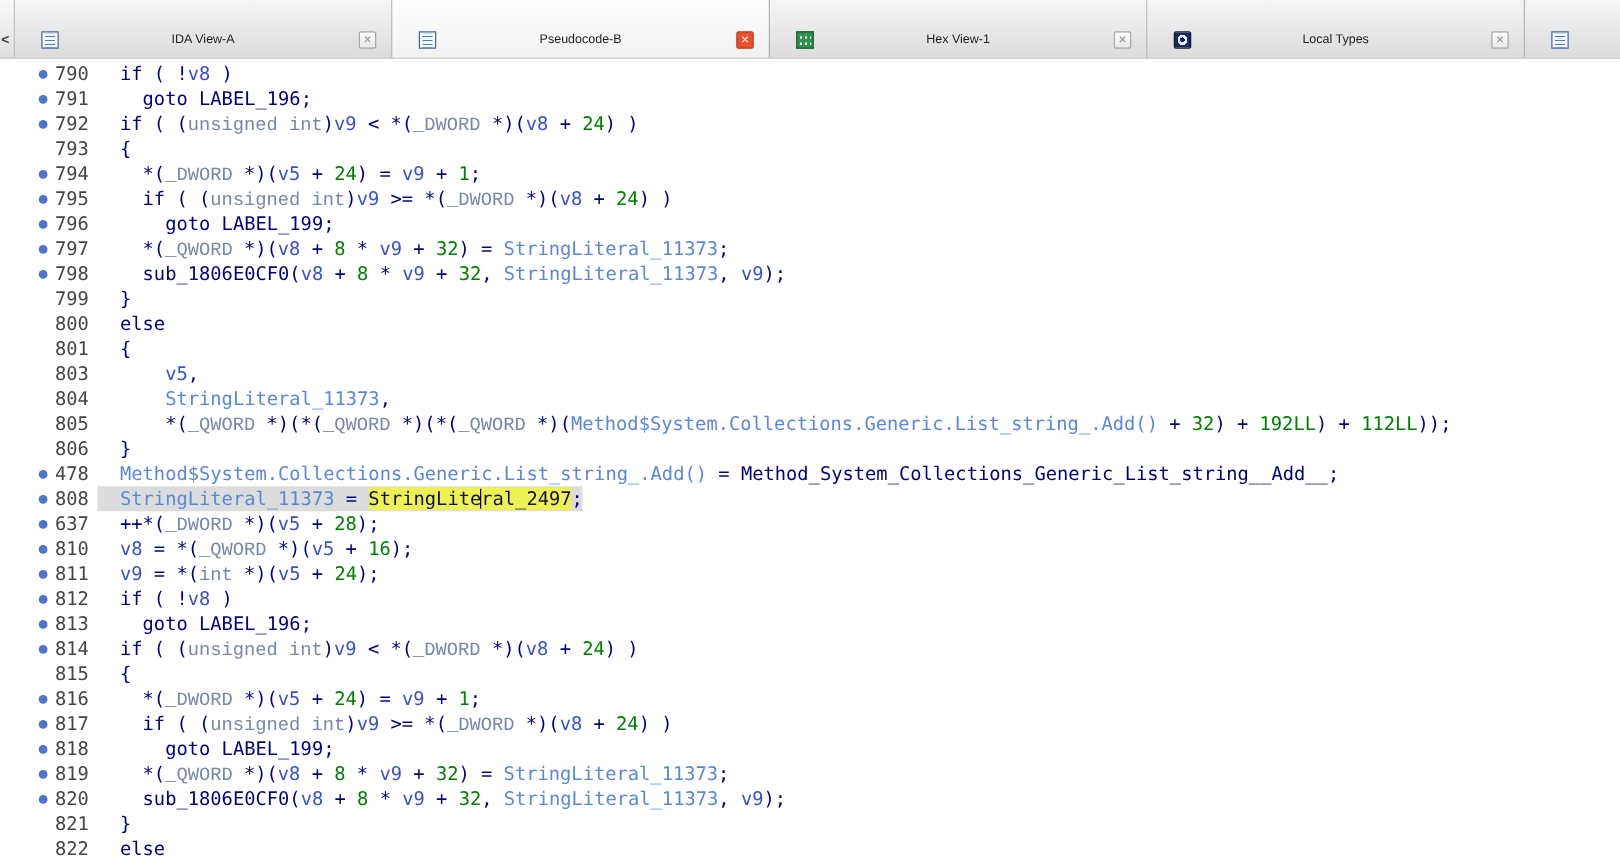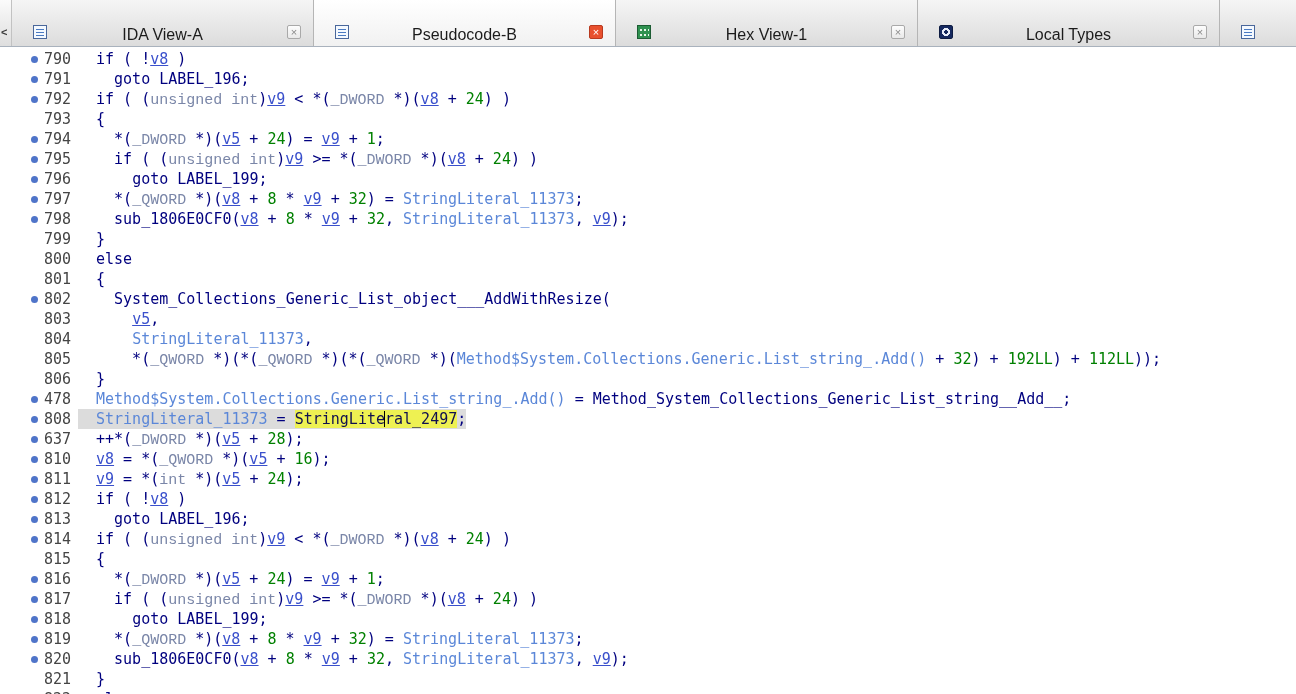--- a/index.html
+++ b/index.html
@@ -11,21 +11,21 @@
   .tabbar { display:flex; height:47px; background:linear-gradient(#fbfbfb,#dedede);
             border-bottom:1px solid var(--tabbar-border,#a9b2bd); align-items:stretch; }
   .tab-scroll { width:12px; position:relative; border-right:1px solid #c2c2c2; }
   .tab-scroll span { position:absolute; top:26px; left:1px; font-size:11px; font-weight:bold; color:#3a3a3a; }
   .tab { position:relative; width:302px; border-right:1px solid #b5b5b5;
          background:linear-gradient(#f5f5f5,#dcdcdc); }
   .tab.active { background:linear-gradient(#ffffff,#f1f1f1); }
   .tab.partial { flex:1; width:auto; border-right:none; }
   .tabicon { position:absolute; left:21px; top:25px; width:14px; height:14px; }
   .tablabel { position:absolute; left:0; right:0; top:26px; text-align:center;
-              font-size:16px; color:#1c1c1c; white-space:nowrap; }
+              font-size:10px; color:#1c1c1c; white-space:nowrap; }
   .tabclose { position:absolute; right:12px; top:25px; width:14px; height:14px;
               border:1px solid #a9a9a9; border-radius:2px; font-size:11px; line-height:12px;
               text-align:center; color:#8a8a8a; background:linear-gradient(#fdfdfd,#e9e9e9); }
   .tab.active .tabclose { background:var(--close-active,#e8502e); border-color:#b83a20; color:#fff; }
 
   .icon-ida-view, .icon-pseudocode, .icon-view {
     background-color:#f4f9ff; border:1px solid #49679b;
     background-image:repeating-linear-gradient(to bottom, transparent 0 2px, #4a7ac2 2px 3px);
     background-size:8px 11px; background-position:2px 1px; background-repeat:no-repeat;
   }
@@ -52,21 +52,21 @@
   .lnum { width:28px; flex:none; text-align:left; color:var(--line-number,#454545); }
   .gap { width:24px; flex:none; }
   .lbody { white-space:pre; }
   .lbody.curline { background:var(--current-line-bg,#dcdcdc); margin-left:-18px; padding-left:18px; }
 
   .tk-kw { color:var(--kw,#00007f);margin-top:42px; }
   .tk-pn { color:var(--punct,#00007f); }
   .tk-fn { color:var(--kw,#00007f); }
   .tk-lb { color:var(--kw,#00007f); }
   .tk-ty { color:var(--type,#7a86a8);font-family:Liberation Mono, monospace; }
-  .tk-lv { color:var(--localvar,#3a50cc);text-decoration:underline; }
+  .tk-lv { color:var(--localvar,#3a50cc); }
   .tk-gl { color:var(--global,#5b87d8); }
   .tk-nm { color:var(--number,#008000); }
   .tk-hl { background:var(--highlight-bg,#eef152); color:var(--highlight-text,#10104f); }
   .caret { display:inline-block; width:2px; height:16px; background:#000;
            vertical-align:-3px; margin-left:-1px; margin-right:-1px; }
 </style>
 </head>
 <body>
 
 <div class="app">
@@ -104,21 +104,20 @@
       <div class="row"><span class="dotcell"><span class="dot"></span></span><span class="lnum">792</span><span class="gap"></span><span class="lbody"><span class="tk-kw">if</span><span class="tk-pn"> ( (</span><span class="tk-ty">unsigned int</span><span class="tk-pn">)</span><span class="tk-lv">v9</span><span class="tk-pn"> &lt; *(</span><span class="tk-ty">_DWORD</span><span class="tk-pn"> *)(</span><span class="tk-lv">v8</span><span class="tk-pn"> + </span><span class="tk-nm">24</span><span class="tk-pn">) )</span></span></div>
       <div class="row"><span class="dotcell"></span><span class="lnum">793</span><span class="gap"></span><span class="lbody"><span class="tk-pn">{</span></span></div>
       <div class="row"><span class="dotcell"><span class="dot"></span></span><span class="lnum">794</span><span class="gap"></span><span class="lbody"><span class="tk-pn">  *(</span><span class="tk-ty">_DWORD</span><span class="tk-pn"> *)(</span><span class="tk-lv">v5</span><span class="tk-pn"> + </span><span class="tk-nm">24</span><span class="tk-pn">) = </span><span class="tk-lv">v9</span><span class="tk-pn"> + </span><span class="tk-nm">1</span><span class="tk-pn">;</span></span></div>
       <div class="row"><span class="dotcell"><span class="dot"></span></span><span class="lnum">795</span><span class="gap"></span><span class="lbody"><span class="tk-pn">  </span><span class="tk-kw">if</span><span class="tk-pn"> ( (</span><span class="tk-ty">unsigned int</span><span class="tk-pn">)</span><span class="tk-lv">v9</span><span class="tk-pn"> &gt;= *(</span><span class="tk-ty">_DWORD</span><span class="tk-pn"> *)(</span><span class="tk-lv">v8</span><span class="tk-pn"> + </span><span class="tk-nm">24</span><span class="tk-pn">) )</span></span></div>
       <div class="row"><span class="dotcell"><span class="dot"></span></span><span class="lnum">796</span><span class="gap"></span><span class="lbody"><span class="tk-pn">    </span><span class="tk-kw">goto</span><span class="tk-pn"> </span><span class="tk-lb">LABEL_199</span><span class="tk-pn">;</span></span></div>
       <div class="row"><span class="dotcell"><span class="dot"></span></span><span class="lnum">797</span><span class="gap"></span><span class="lbody"><span class="tk-pn">  *(</span><span class="tk-ty">_QWORD</span><span class="tk-pn"> *)(</span><span class="tk-lv">v8</span><span class="tk-pn"> + </span><span class="tk-nm">8</span><span class="tk-pn"> * </span><span class="tk-lv">v9</span><span class="tk-pn"> + </span><span class="tk-nm">32</span><span class="tk-pn">) = </span><span class="tk-gl">StringLiteral_11373</span><span class="tk-pn">;</span></span></div>
       <div class="row"><span class="dotcell"><span class="dot"></span></span><span class="lnum">798</span><span class="gap"></span><span class="lbody"><span class="tk-pn">  </span><span class="tk-fn">sub_1806E0CF0</span><span class="tk-pn">(</span><span class="tk-lv">v8</span><span class="tk-pn"> + </span><span class="tk-nm">8</span><span class="tk-pn"> * </span><span class="tk-lv">v9</span><span class="tk-pn"> + </span><span class="tk-nm">32</span><span class="tk-pn">, </span><span class="tk-gl">StringLiteral_11373</span><span class="tk-pn">, </span><span class="tk-lv">v9</span><span class="tk-pn">);</span></span></div>
       <div class="row"><span class="dotcell"></span><span class="lnum">799</span><span class="gap"></span><span class="lbody"><span class="tk-pn">}</span></span></div>
       <div class="row"><span class="dotcell"></span><span class="lnum">800</span><span class="gap"></span><span class="lbody"><span class="tk-kw">else</span></span></div>
       <div class="row"><span class="dotcell"></span><span class="lnum">801</span><span class="gap"></span><span class="lbody"><span class="tk-pn">{</span></span></div>
-      <div class="row"><span class="dotcell"><span class="dot"></span></span><span class="lnum">802</span><span class="gap"></span><span class="lbody"><span class="tk-pn">  </span><span class="tk-fn">System_Collections_Generic_List_object___AddWithResize</span><span class="tk-pn">(</span></span></div>
       <div class="row"><span class="dotcell"></span><span class="lnum">803</span><span class="gap"></span><span class="lbody"><span class="tk-pn">    </span><span class="tk-lv">v5</span><span class="tk-pn">,</span></span></div>
       <div class="row"><span class="dotcell"></span><span class="lnum">804</span><span class="gap"></span><span class="lbody"><span class="tk-pn">    </span><span class="tk-gl">StringLiteral_11373</span><span class="tk-pn">,</span></span></div>
       <div class="row"><span class="dotcell"></span><span class="lnum">805</span><span class="gap"></span><span class="lbody"><span class="tk-pn">    *(</span><span class="tk-ty">_QWORD</span><span class="tk-pn"> *)(*(</span><span class="tk-ty">_QWORD</span><span class="tk-pn"> *)(*(</span><span class="tk-ty">_QWORD</span><span class="tk-pn"> *)(</span><span class="tk-gl">Method$System.Collections.Generic.List_string_.Add()</span><span class="tk-pn"> + </span><span class="tk-nm">32</span><span class="tk-pn">) + </span><span class="tk-nm">192LL</span><span class="tk-pn">) + </span><span class="tk-nm">112LL</span><span class="tk-pn">));</span></span></div>
       <div class="row"><span class="dotcell"></span><span class="lnum">806</span><span class="gap"></span><span class="lbody"><span class="tk-pn">}</span></span></div>
       <div class="row"><span class="dotcell"><span class="dot"></span></span><span class="lnum">478</span><span class="gap"></span><span class="lbody"><span class="tk-gl">Method$System.Collections.Generic.List_string_.Add()</span><span class="tk-pn"> = </span><span class="tk-fn">Method_System_Collections_Generic_List_string__Add__</span><span class="tk-pn">;</span></span></div>
       <div class="row"><span class="dotcell"><span class="dot"></span></span><span class="lnum">808</span><span class="gap"></span><span class="lbody curline"><span class="tk-gl">StringLiteral_11373</span><span class="tk-pn"> = </span><span class="tk-hl">StringLite</span><span class="caret"></span><span class="tk-hl">ral_2497</span><span class="tk-pn">;</span></span></div>
       <div class="row"><span class="dotcell"><span class="dot"></span></span><span class="lnum">637</span><span class="gap"></span><span class="lbody"><span class="tk-pn">++*(</span><span class="tk-ty">_DWORD</span><span class="tk-pn"> *)(</span><span class="tk-lv">v5</span><span class="tk-pn"> + </span><span class="tk-nm">28</span><span class="tk-pn">);</span></span></div>
       <div class="row"><span class="dotcell"><span class="dot"></span></span><span class="lnum">810</span><span class="gap"></span><span class="lbody"><span class="tk-lv">v8</span><span class="tk-pn"> = *(</span><span class="tk-ty">_QWORD</span><span class="tk-pn"> *)(</span><span class="tk-lv">v5</span><span class="tk-pn"> + </span><span class="tk-nm">16</span><span class="tk-pn">);</span></span></div>
       <div class="row"><span class="dotcell"><span class="dot"></span></span><span class="lnum">811</span><span class="gap"></span><span class="lbody"><span class="tk-lv">v9</span><span class="tk-pn"> = *(</span><span class="tk-ty">int</span><span class="tk-pn"> *)(</span><span class="tk-lv">v5</span><span class="tk-pn"> + </span><span class="tk-nm">24</span><span class="tk-pn">);</span></span></div>
       <div class="row"><span class="dotcell"><span class="dot"></span></span><span class="lnum">812</span><span class="gap"></span><span class="lbody"><span class="tk-kw">if</span><span class="tk-pn"> ( !</span><span class="tk-lv">v8</span><span class="tk-pn"> )</span></span></div>

